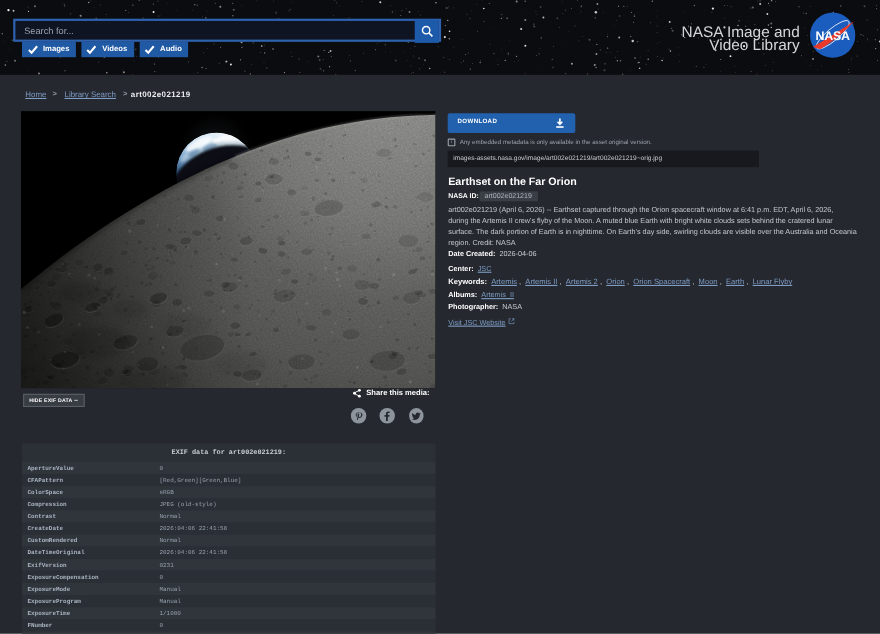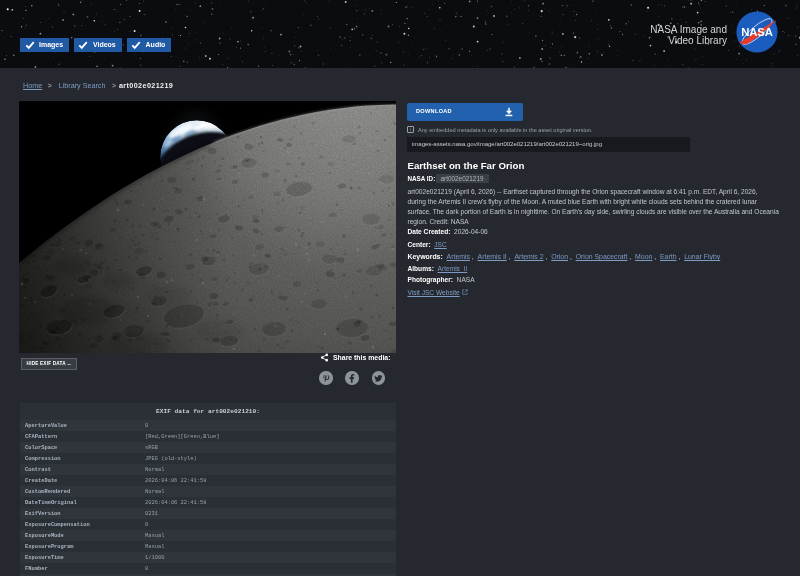--- a/index.html
+++ b/index.html
@@ -553,44 +553,53 @@
       <circle cx="7.7" cy="9.3" r="1.03" fill="#fff" opacity="0.94"></circle>
       <circle cx="404.4" cy="33.7" r="0.97" fill="#fff" opacity="0.83"></circle>
       <circle cx="671.9" cy="33.2" r="0.73" fill="#fff" opacity="0.76"></circle>
       <circle cx="608.8" cy="19.9" r="0.81" fill="#fff" opacity="0.86"></circle>
       <circle cx="134.6" cy="31.1" r="1.0" fill="#fff" opacity="0.9"></circle>
       <circle cx="439.8" cy="7.7" r="0.75" fill="#fff" opacity="0.91"></circle>
       <circle cx="658.6" cy="24.9" r="1.03" fill="#fff" opacity="0.76"></circle>
       <circle cx="575.2" cy="37.2" r="1.1" fill="#fff" opacity="0.77"></circle>
       <circle cx="664.1" cy="51.1" r="0.82" fill="#fff" opacity="0.95"></circle>
     </svg>
+<div class="abs" style="left:12px;top:16.5px;width:388.5px;height:21px;background:#0f1422;border:2px solid #2e62ae">
+  <div class="abs" style="left:8px;top:0;height:18px;color:#9aa4b0;font-size:8.4px;line-height:18px">Search for...</div>
+  <div class="abs" style="right:-0.5px;top:-0.5px;width:22px;height:21px;background:#1d5aa9;display:flex;align-items:center;justify-content:center">
+    <svg width="13" height="13" viewBox="0 0 24 24">
+          <circle cx="10" cy="10" r="6.2" fill="none" stroke="#fff" stroke-width="2.4"></circle>
+          <line x1="14.8" y1="14.8" x2="20.5" y2="20.5" stroke="#fff" stroke-width="2.8"></line>
+        </svg>
+  </div>
+</div>
 <div class="abs" style="left:20px;top:37.5px;display:flex;gap:4.8px">
   <div style="background:#2059a4;color:#fff;font-size:7px;font-weight:bold;height:14.5px;padding:0 6px 0 4.5px;display:flex;align-items:center"><svg width="10" height="10" viewBox="0 0 24 24" style="margin-right:4.5px">
           <path d="M3 13 L9 19 L21 5" fill="none" stroke="#fff" stroke-width="4.5"></path>
         </svg>Images</div>
   <div style="background:#2059a4;color:#fff;font-size:7px;font-weight:bold;height:14.5px;padding:0 6px 0 4.5px;display:flex;align-items:center"><svg width="10" height="10" viewBox="0 0 24 24" style="margin-right:4.5px">
           <path d="M3 13 L9 19 L21 5" fill="none" stroke="#fff" stroke-width="4.5"></path>
         </svg>Videos</div>
   <div style="background:#2059a4;color:#fff;font-size:7px;font-weight:bold;height:14.5px;padding:0 6px 0 4.5px;display:flex;align-items:center"><svg width="10" height="10" viewBox="0 0 24 24" style="margin-right:4.5px">
           <path d="M3 13 L9 19 L21 5" fill="none" stroke="#fff" stroke-width="4.5"></path>
         </svg>Audio</div>
 </div>
-<div class="abs" style="left:0;top:23.5px;width:727px;text-align:right;color:#d3d6d9;font-size:10px;line-height:11px">NASA Image and<br>Video Library</div>
+<div class="abs" style="left:0;top:23.5px;width:727px;text-align:right;color:#d3d6d9;font-size:14px;line-height:11px">NASA Image and<br>Video Library</div>
 <svg class="abs" style="left:736px;top:10.5px" width="42" height="42" viewBox="0 0 100 100">
   <circle cx="50" cy="50" r="49" fill="#1a5dbe"></circle>
   <ellipse cx="50" cy="49" rx="45" ry="13" fill="none" stroke="#fff" stroke-width="1.8" opacity="0.9" transform="rotate(-40 50 49)"></ellipse>
   <path d="M8 75 C 36 58 66 40 96 20 C 78 42 48 66 24 80 C 17 79 11 77 8 75 Z" fill="#e8392b"></path>
   <text x="50" y="59.5" font-size="27" font-weight="bold" fill="#fff" text-anchor="middle" font-family="Liberation Sans" letter-spacing="-0.5">NASA</text>
 </svg>
 </div>
 
 <div class="abs" style="left:23px;top:81px;font-size:7.2px;color:#b9bfc6;display:flex;align-items:center">
   <a style="text-decoration:underline">Home</a>
   <span style="color:#959ca4;font-size:6.8px;margin:0 7px 0 5.5px;font-weight:bold">&gt;</span>
-  <a style="">Library Search</a>
+  <a style="text-decoration:underline">Library Search</a>
   <span style="color:#959ca4;font-size:6.8px;margin:0 3px 0 6.5px;font-weight:bold">&gt;</span>
   <span style="color:#eceef0;font-weight:bold;letter-spacing:0.4px">art002e021219</span>
 </div>
 <svg class="abs" style="left:19px;top:101px" width="377" height="252" viewBox="0 0 377 252">
   <defs>
     <radialGradient id="moonshade" gradientUnits="userSpaceOnUse" cx="340" cy="-30" r="480">
       <stop offset="0" stop-color="#838381"></stop>
       <stop offset="0.11" stop-color="#7b7b79"></stop>
       <stop offset="0.27" stop-color="#6d6d6b"></stop>
       <stop offset="0.43" stop-color="#565654"></stop>

